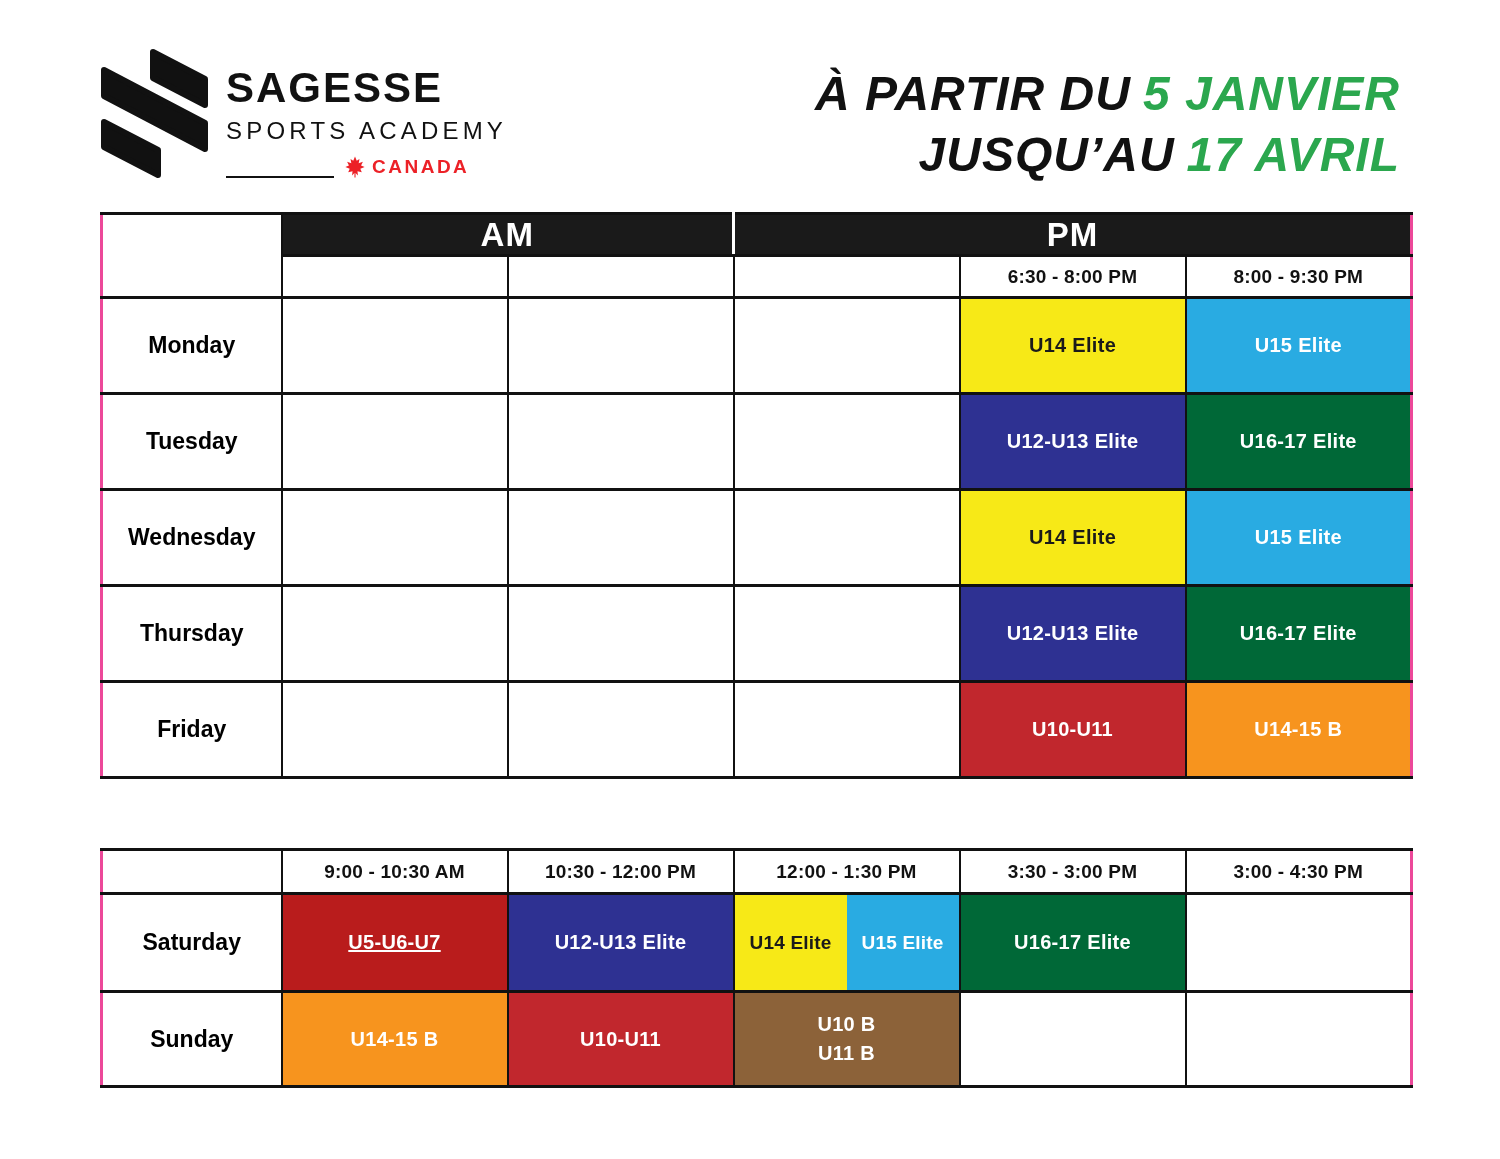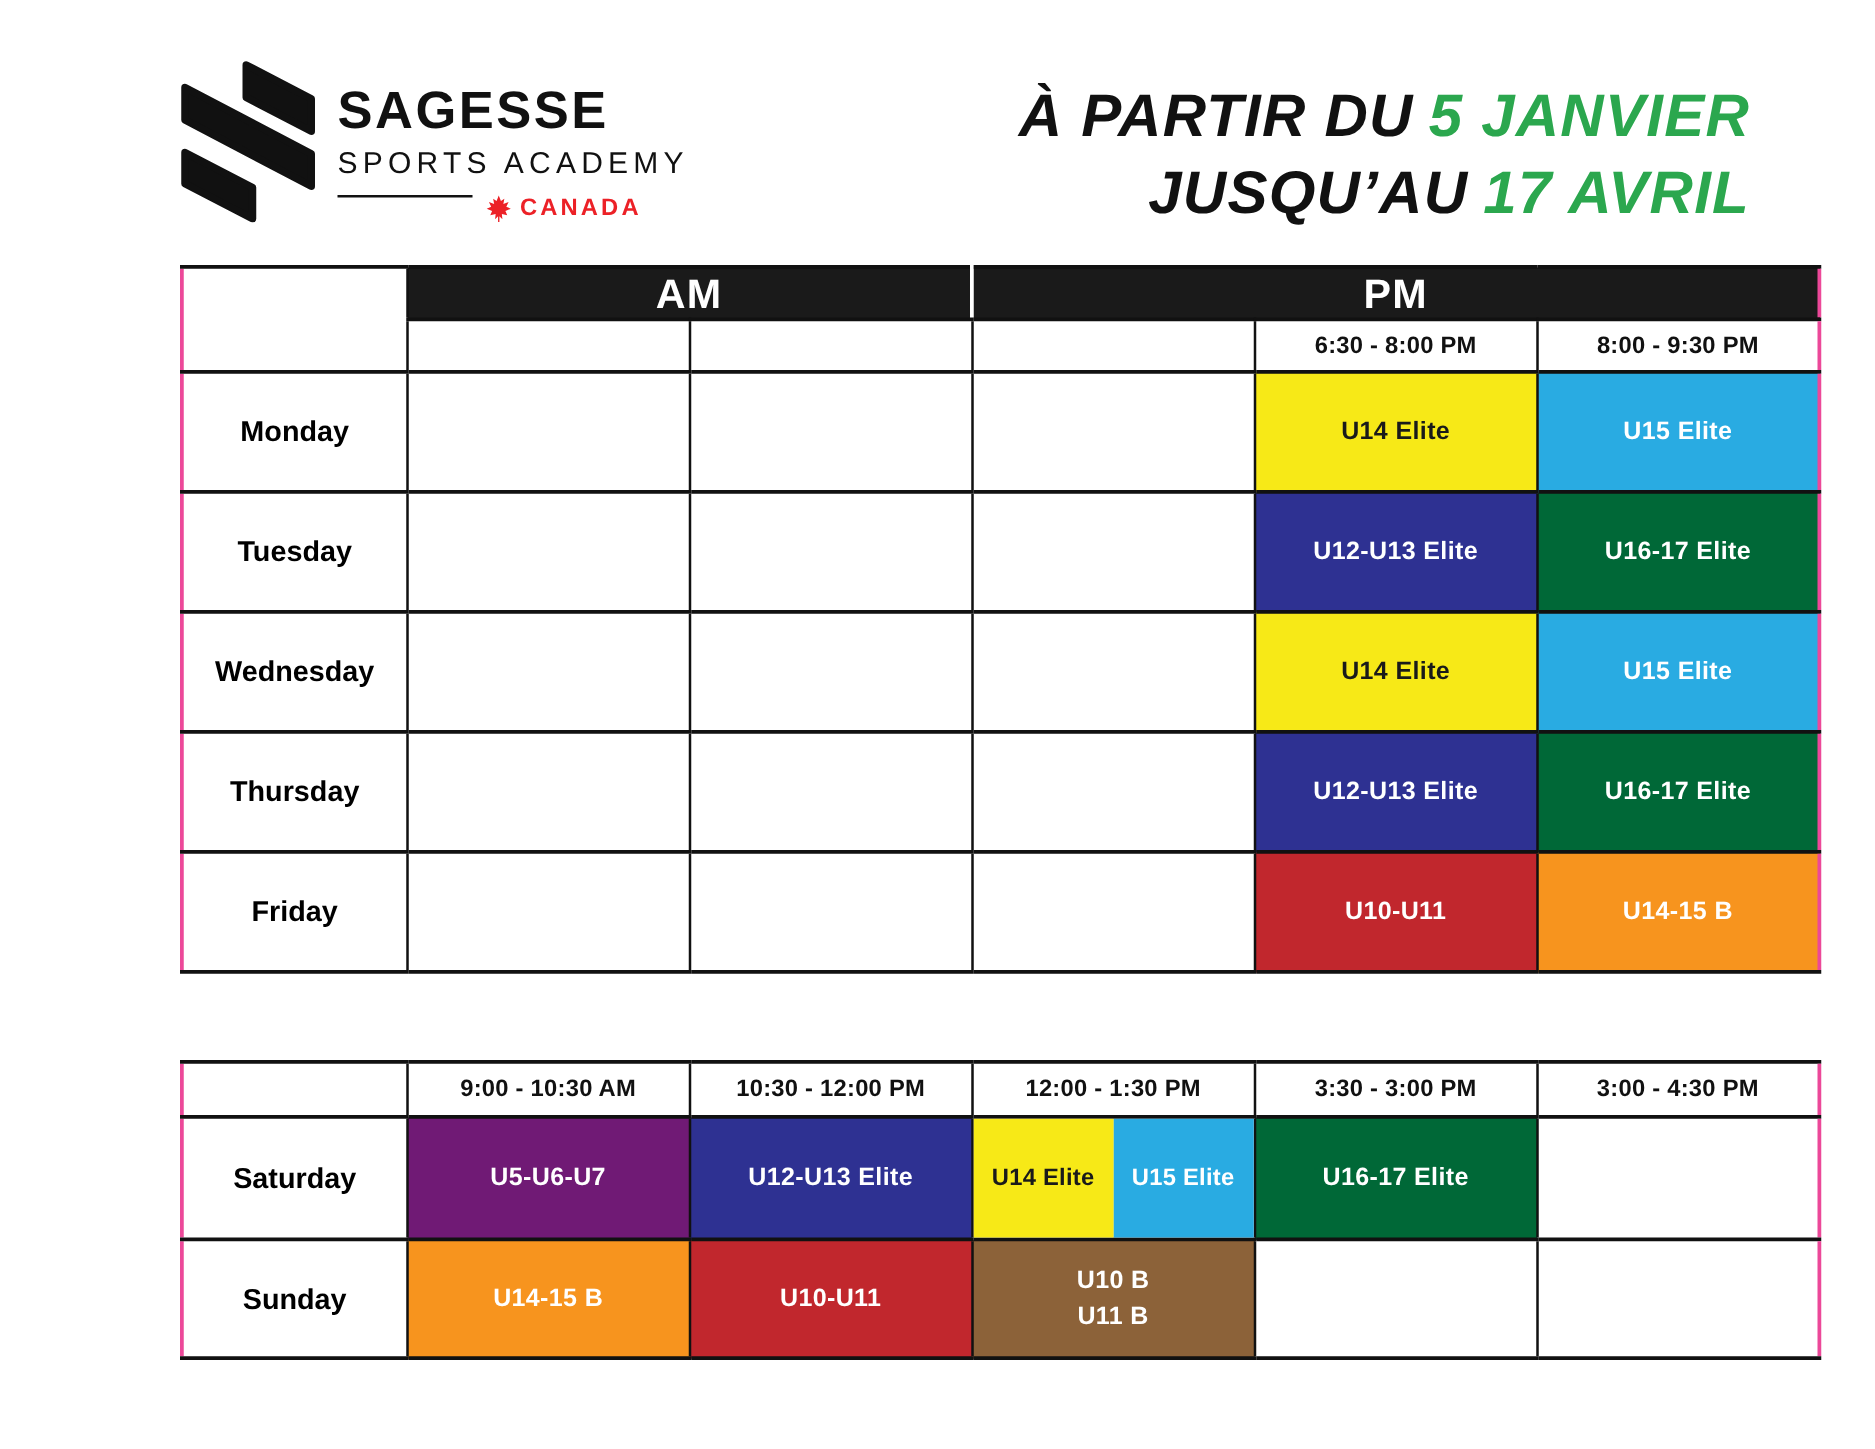--- a/index.html
+++ b/index.html
@@ -3,29 +3,29 @@
 <meta charset="utf-8">
 <style>
   * { box-sizing: border-box; margin: 0; padding: 0; }
   html, body { background: #ffffff; }
   body {
     width: 1500px; height: 1159px;
     position: relative;
     font-family: "Liberation Sans", "DejaVu Sans", sans-serif;
     color: #1a1a1a;
   }
-  .page { position: absolute; inset: 0; background: #fff; margin-left: 44px; }
+  .page { position: absolute; inset: 0; background: #fff; }
 
   
   .logo { position: absolute; left: 100px; top: 45px; display: flex; align-items: flex-start; }
   .logo-mark { width: 112px; height: 133px; flex: 0 0 auto; }
   .logo-text { margin-left: 14px; padding-top: 22px; }
   .brand { font-size: 42px; font-weight: 800; letter-spacing: 2px; line-height: 1; color: #111; }
   .subtitle { font-size: 24px; font-weight: 500; letter-spacing: 4.2px; margin-top: 8px; color: #111; }
-  .canada-row { display: flex; align-items: flex-start; margin-top: 11px; }
+  .canada-row { display: flex; align-items: flex-end; margin-top: 11px; }
   .rule { width: 108px; height: 2px; background: #111; margin-right: 10px; }
   .leaf-icon { width: 22px; height: 22px; margin-right: 6px; }
   .canada { font-size: 19px; font-weight: 700; letter-spacing: 2.5px; }
 
   
   .dates {
     position: absolute; right: 100px; top: 64px;
     text-align: right; font-style: italic; font-weight: 800;
     font-size: 48px; line-height: 1.27; letter-spacing: 1px; color: #111;
     white-space: nowrap;
@@ -187,21 +187,21 @@
         <td class="corner"></td>
         <th>9:00 - 10:30 AM</th>
         <th>10:30 - 12:00 PM</th>
         <th>12:00 - 1:30 PM</th>
         <th>3:30 - 3:00 PM</th>
         <th>3:00 - 4:30 PM</th>
       </tr>
 
       <tr class="day-row">
         <td class="day">Saturday</td>
-        <td class="slot" style="background-color: #701a75;">U5-U6-U7</td>
+        <td class="slot" style="background-color: #b91c1c; text-decoration: underline;">U5-U6-U7</td>
         <td class="slot" style="background-color: rgb(46, 49, 146);">U12-U13 Elite</td>
         <td class="slot split">
           <div class="split-wrap">
             <span class="half dark" style="background-color: rgb(247, 233, 23);">U14 Elite</span>
             <span class="half" style="background-color: rgb(41, 171, 226);">U15 Elite</span>
           </div>
         </td>
         <td class="slot" style="background-color: rgb(0, 104, 55);">U16-17 Elite</td>
         <td class="slot empty"></td>
       </tr>

